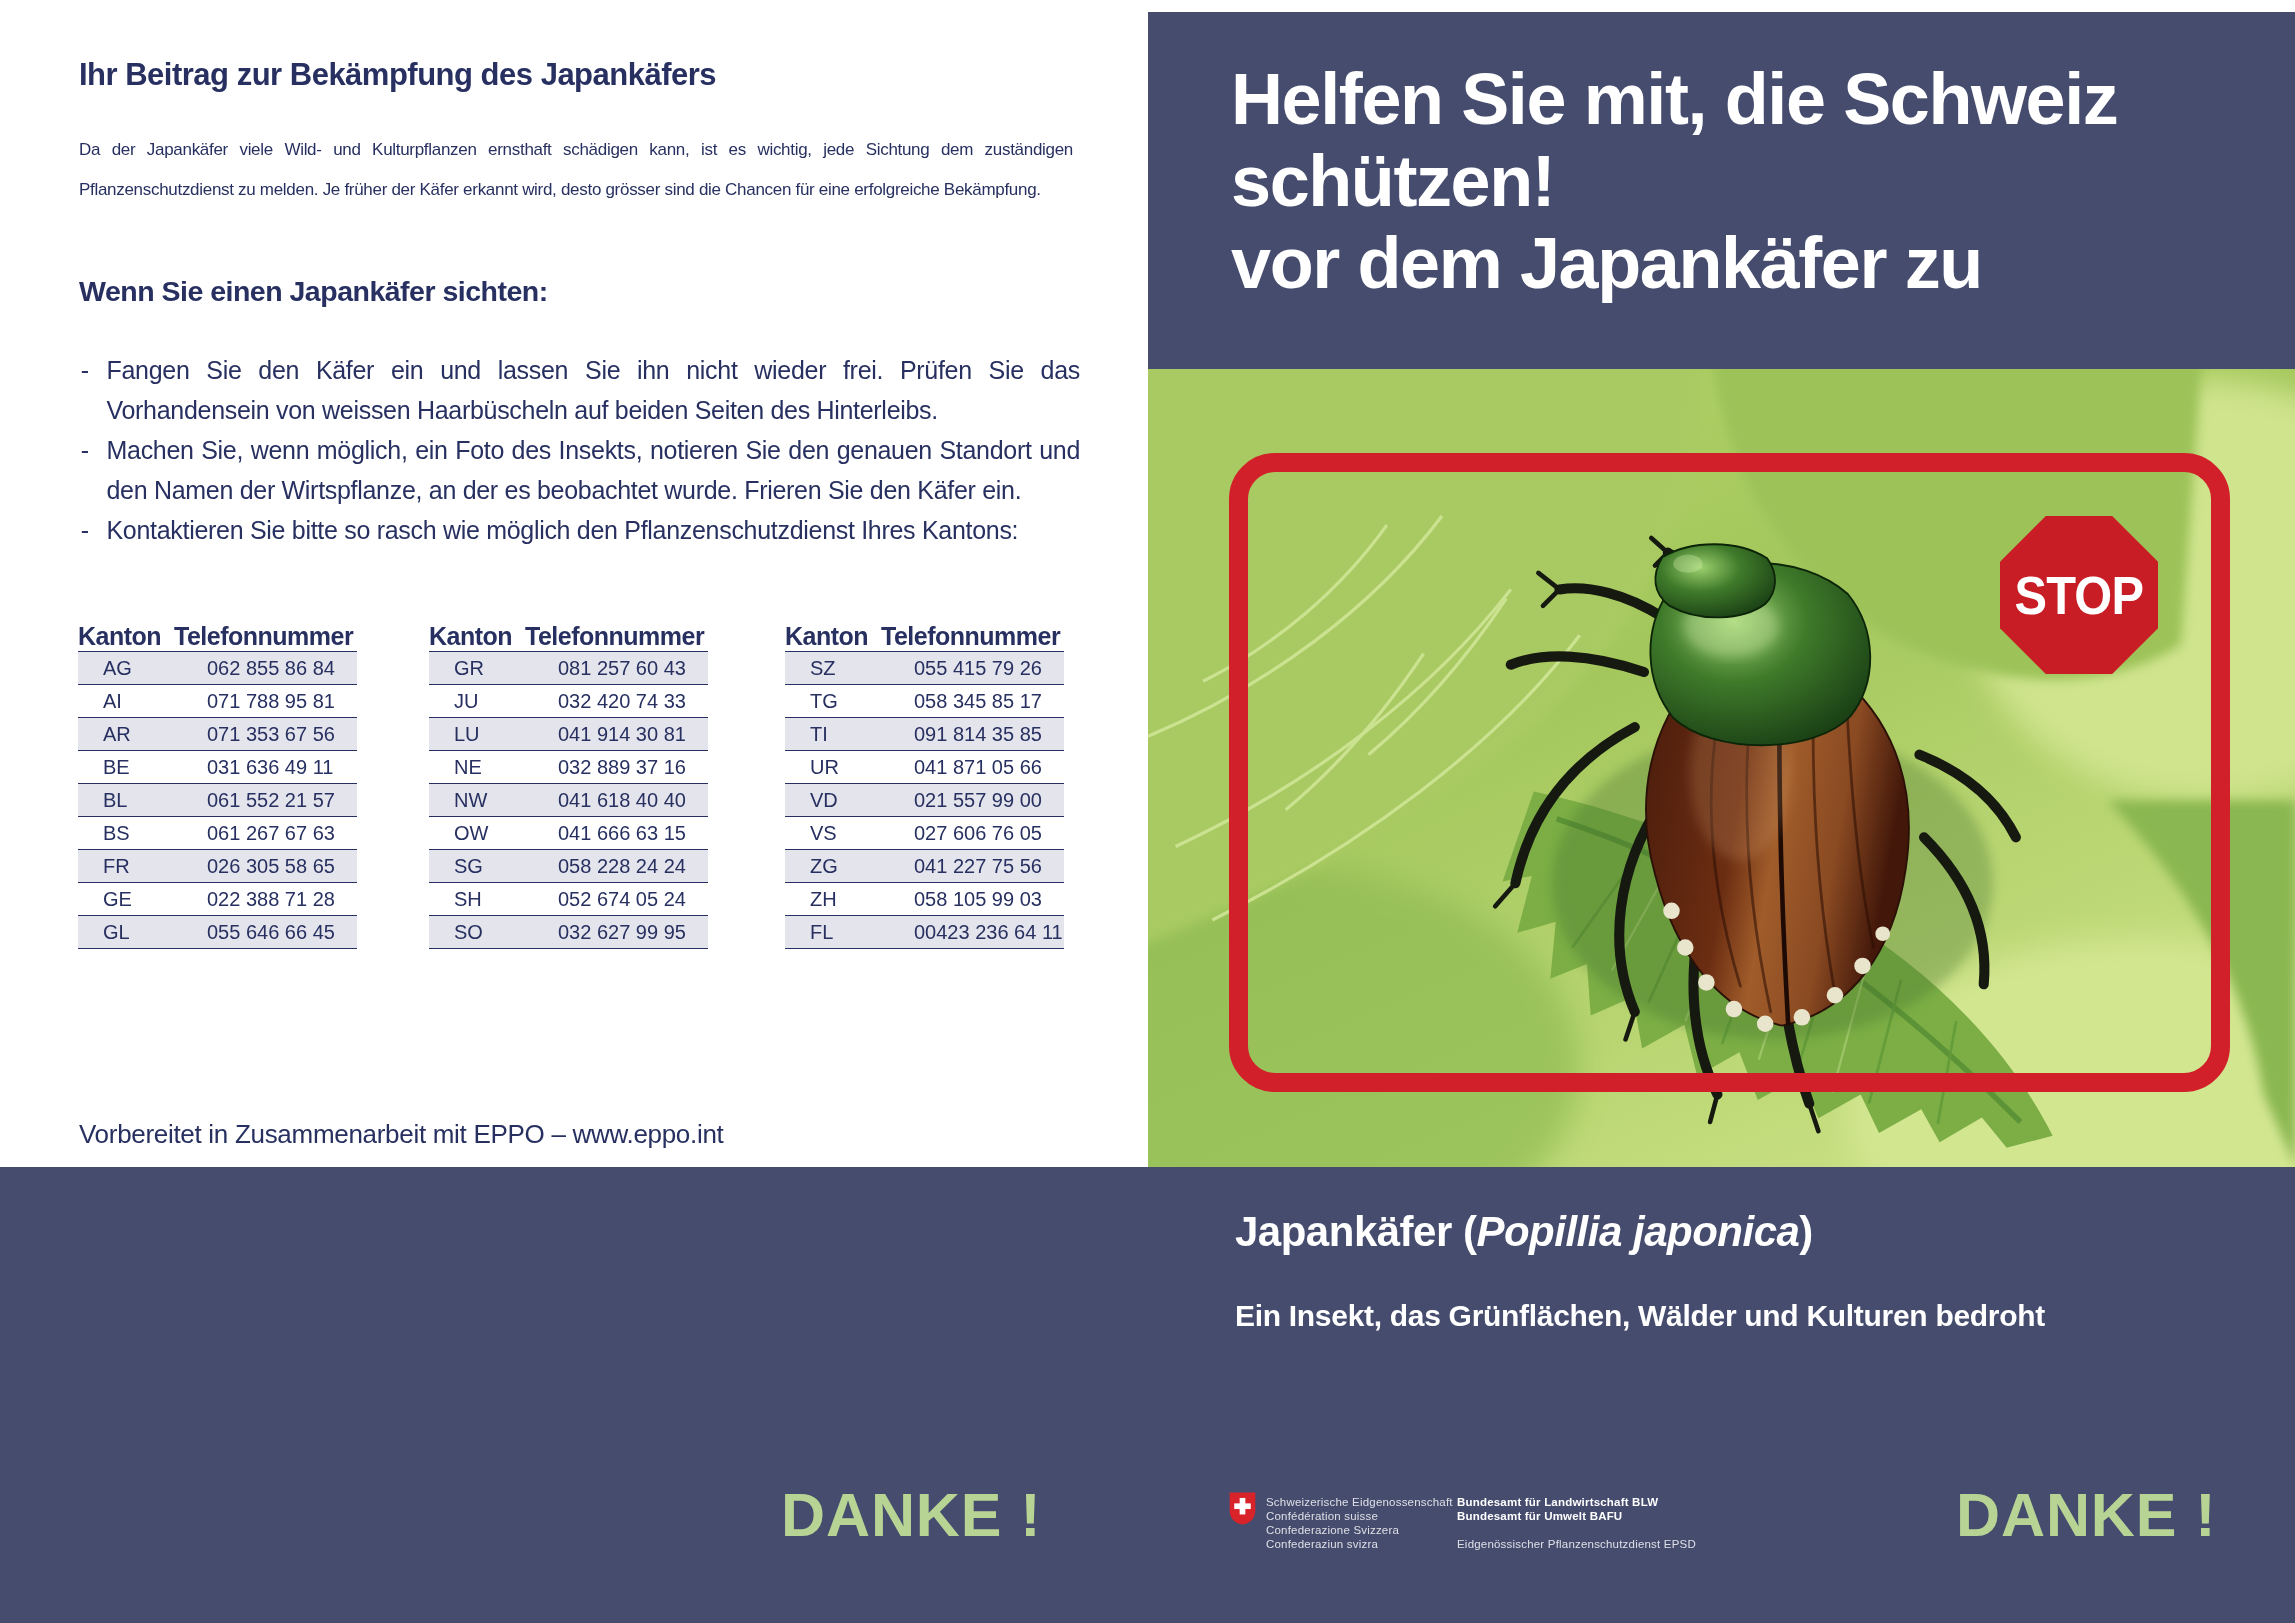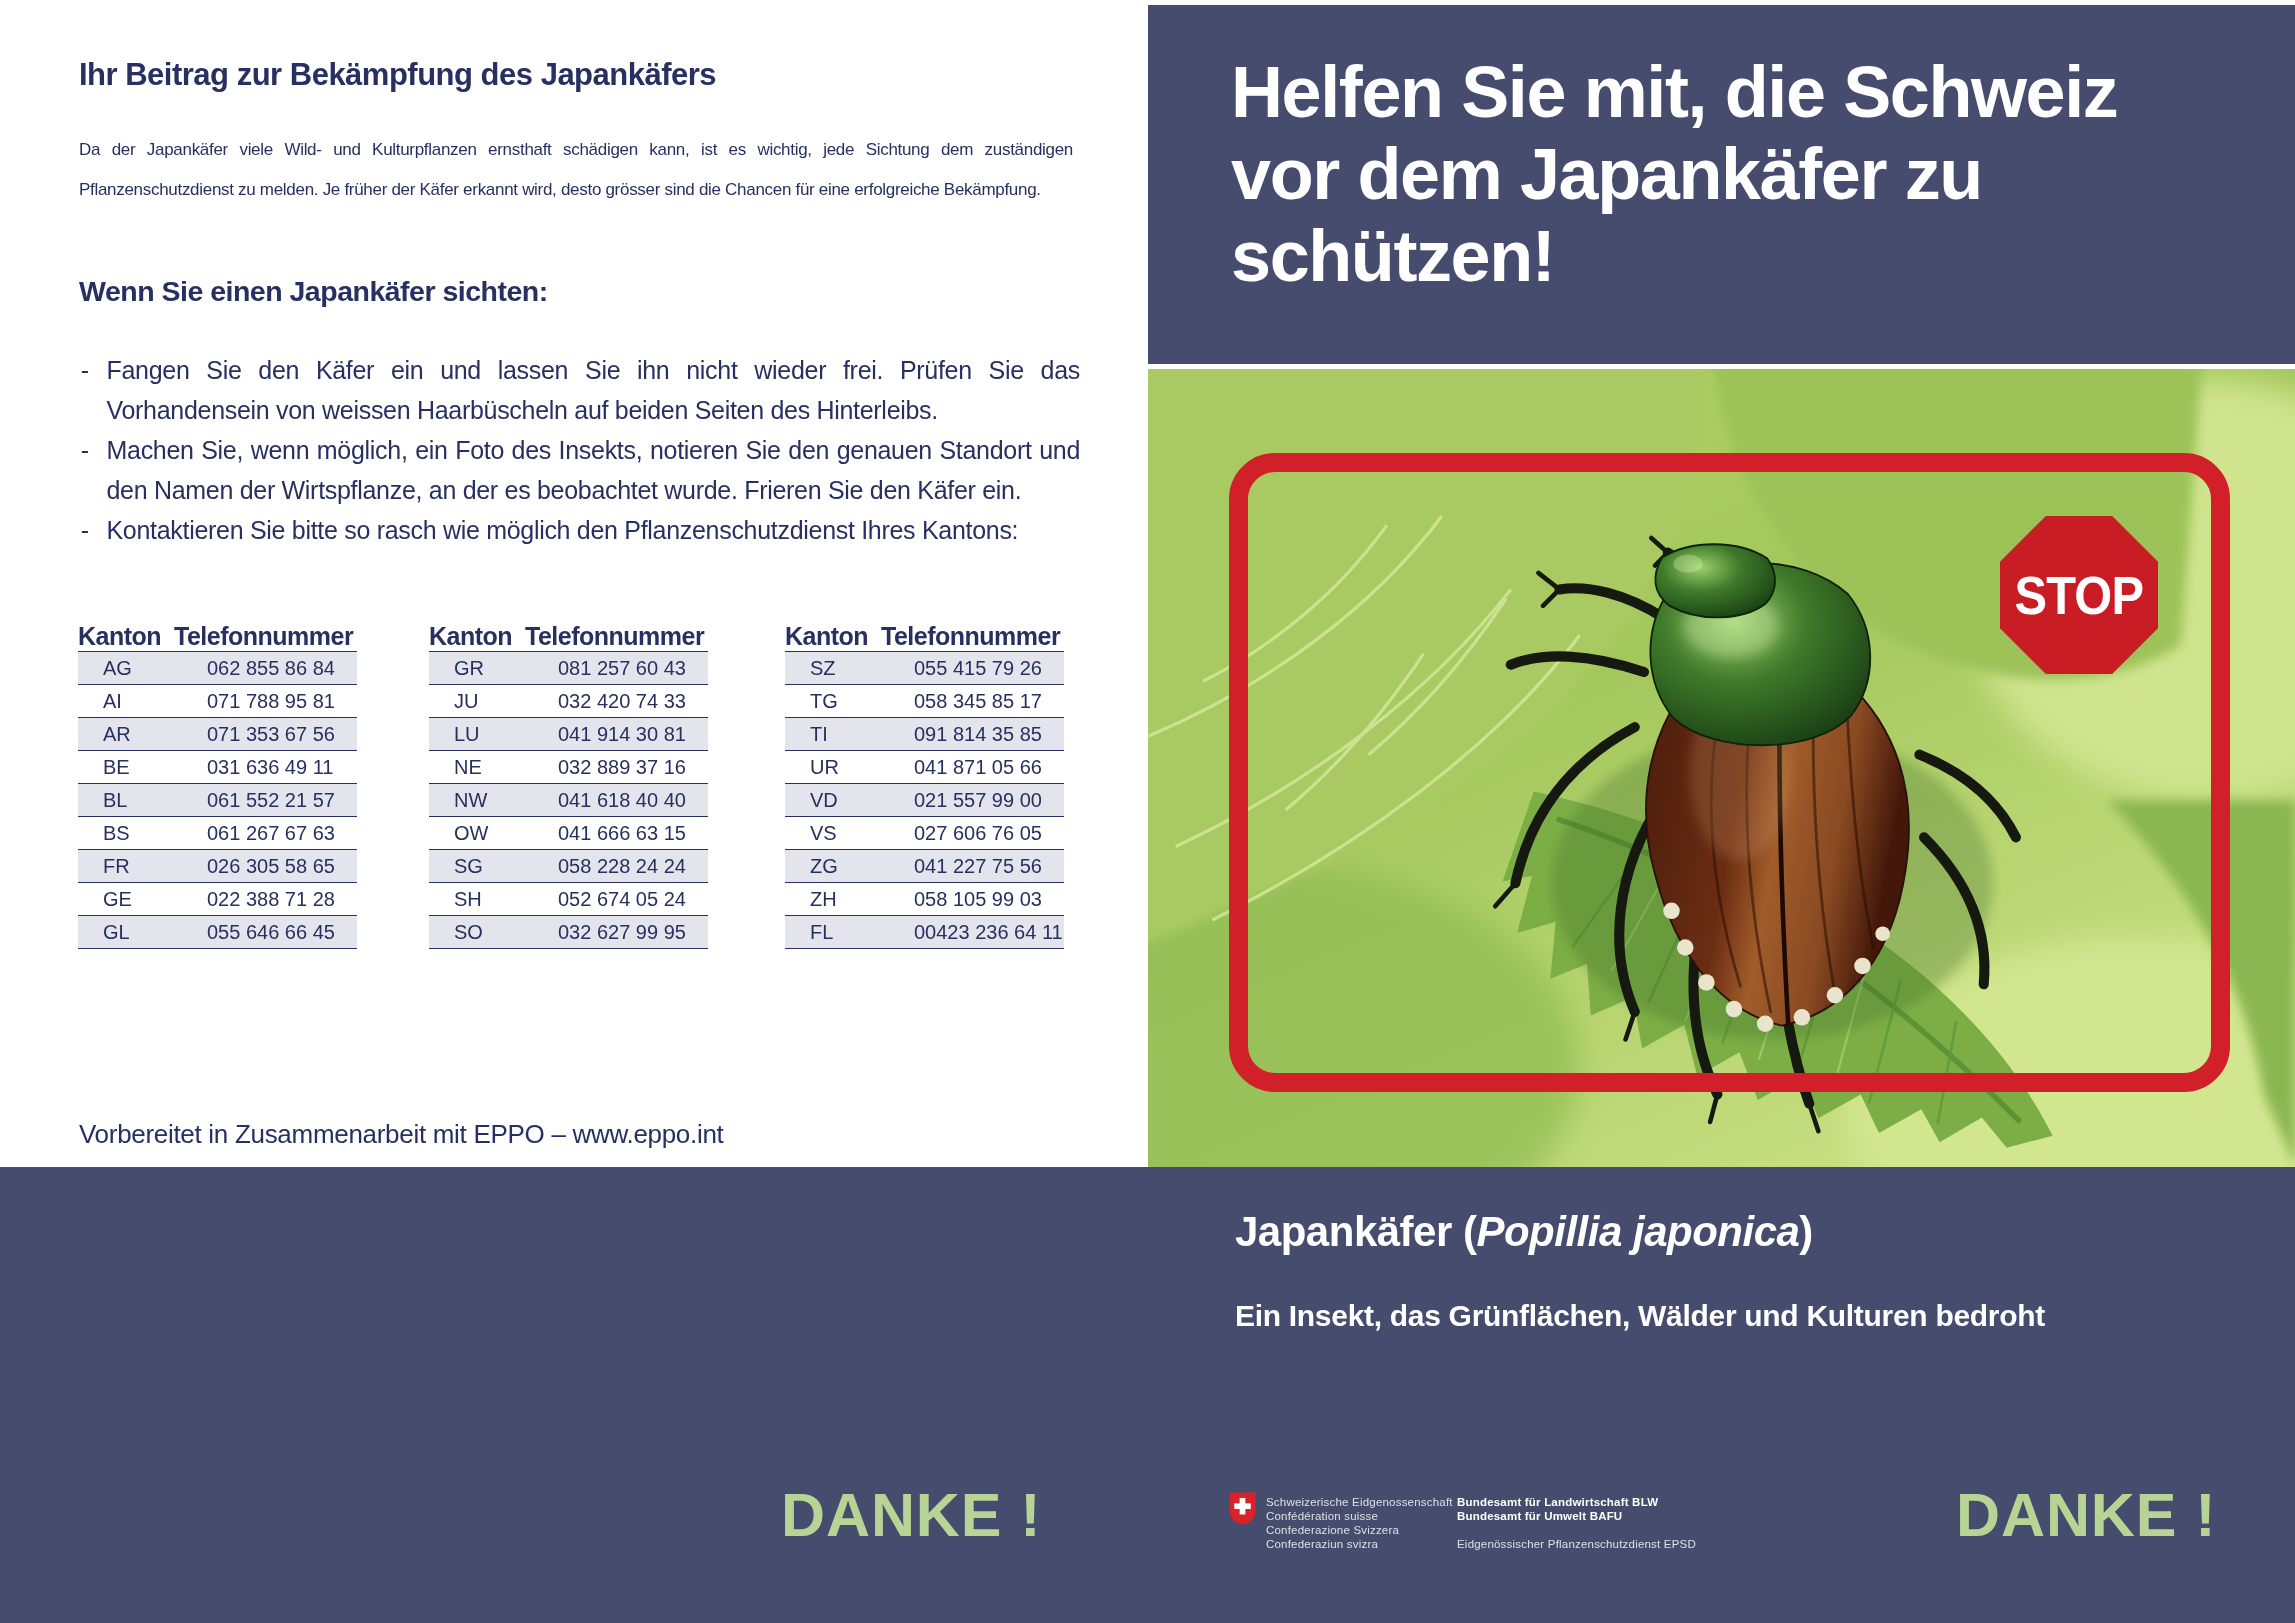--- a/index.html
+++ b/index.html
@@ -19,21 +19,21 @@
   .t-head{display:flex;align-items:flex-end;height:30px;font-weight:bold;font-size:25px;
           letter-spacing:-0.5px;border-bottom:1.8px solid #273060;margin-top:45px;}
   .t-h.c0{width:96px;}
   .t-row{display:flex;height:32px;line-height:32px;font-size:20px;border-bottom:1.8px solid #273060;}
   .t-row.odd{background:#e4e4ec;}
   .t-c{white-space:nowrap;}
   .t-c.c0{width:96px;padding-left:25px;box-sizing:border-box;}
   .t-c.c1{padding-left:33px;}
   .lp-footer{position:absolute;left:79px;top:1119px;font-size:26px;letter-spacing:-0.3px;}
   
-  .right-header{position:absolute;left:1148px;top:5px;width:1148px;height:359px;background:#464c6e;}
+  .right-header{position:absolute;left:1148px;top:12px;width:1148px;height:359px;background:#464c6e;}
   .rp-headline{position:absolute;left:83px;top:46px;color:#ffffff;font-weight:bold;
                font-size:72px;line-height:82px;letter-spacing:-1.4px;}
   .rp-headline span{display:block;}
   
   .photo{position:absolute;left:1148px;top:369px;width:1148px;height:798px;overflow:hidden;}
   .photo svg{display:block;}
   .frame{position:absolute;left:81px;top:84px;width:1001px;height:639px;border:19px solid #d2202a;
          border-radius:46px;box-sizing:border-box;}
   .stop{position:absolute;left:852px;top:147px;width:158px;height:158px;background:#c91d25;
         clip-path:polygon(29% 0,71% 0,100% 29%,100% 71%,71% 100%,29% 100%,0 71%,0 29%);
@@ -207,22 +207,22 @@
         <span class="t-c c0">FL</span>
         <span class="t-c c1">00423 236 64 11</span>
       </div>
     </div>
 
   <div class="lp-footer">Vorbereitet in Zusammenarbeit mit EPPO – www.eppo.int</div>
 
   <div class="right-header">
     <div class="rp-headline">
       <span>Helfen Sie mit, die Schweiz</span>
+      <span>schützen!</span>
       <span>vor dem Japankäfer zu</span>
-      <span>schützen!</span>
     </div>
   </div>
 
   <div class="photo">
     <svg width="1148" height="798" viewBox="0 0 1250 869">
       <defs>
         <linearGradient id="bg" x1="0" y1="0" x2="0.6" y2="1">
           <stop offset="0" stop-color="#b7d46a"></stop>
           <stop offset="0.45" stop-color="#a3c75c"></stop>
           <stop offset="1" stop-color="#c6de80"></stop>

